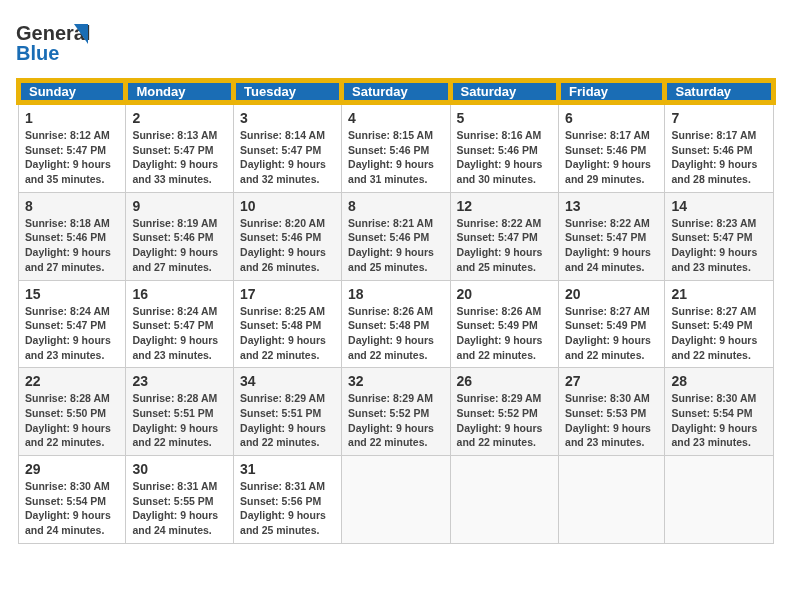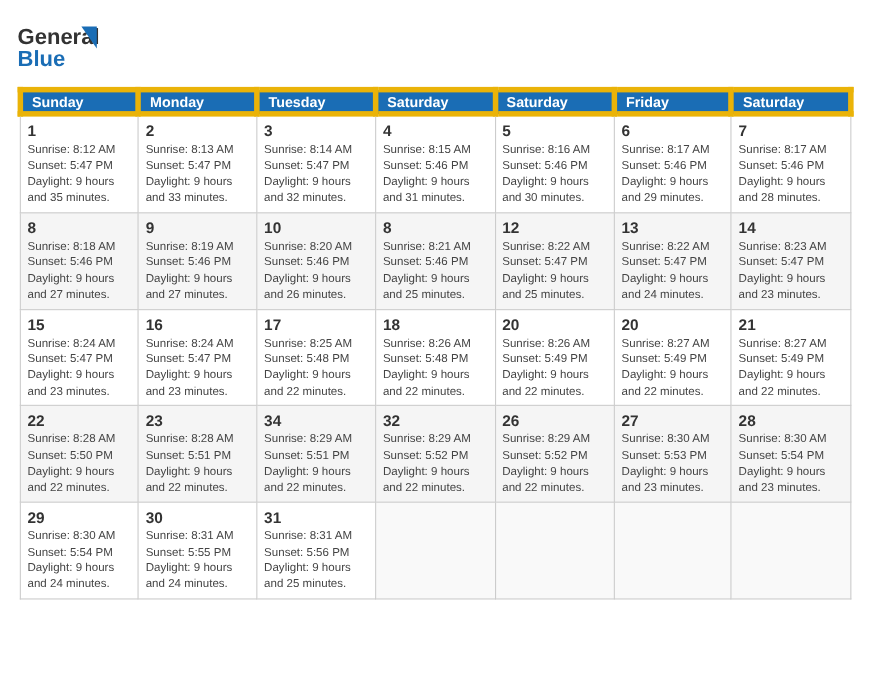--- a/index.html
+++ b/index.html
@@ -63,20 +63,21 @@
       font-size: 14px;
       font-weight: bold;
       color: #333;
       display: block;
       margin-bottom: 2px;
     }
     .day-info {
       color: #444;
       line-height: 1.4;
       font-size: 10.5px;
+      font-weight: bold;
     }
     .empty-cell {
       background: #f9f9f9 !important;
     }
   </style>
 </head>
 <body>
 
 <div class="header">
   <div class="logo-wrapper">

